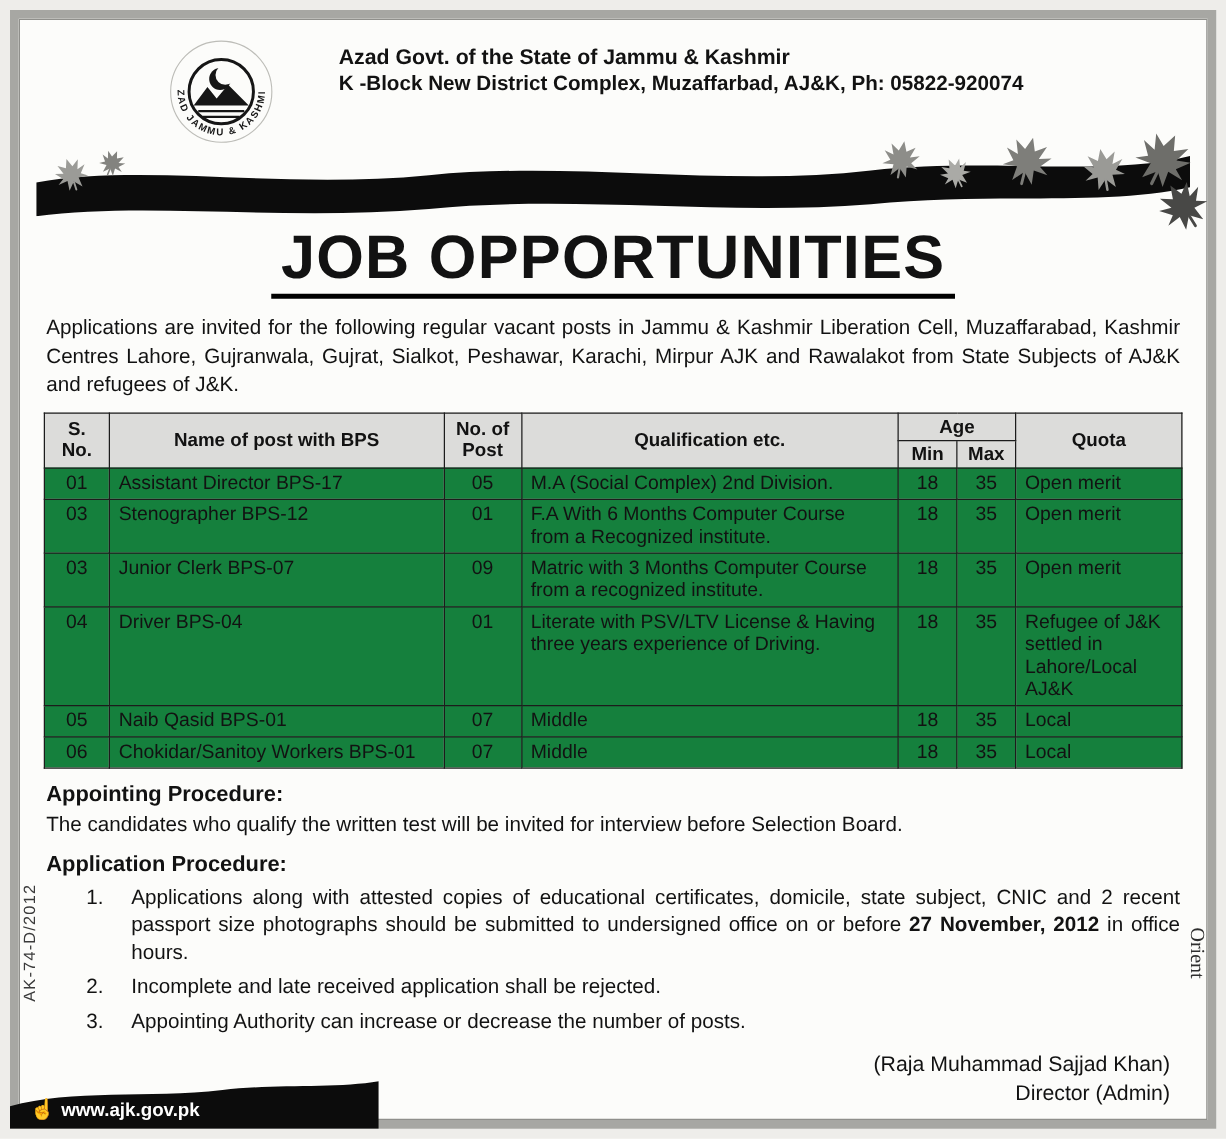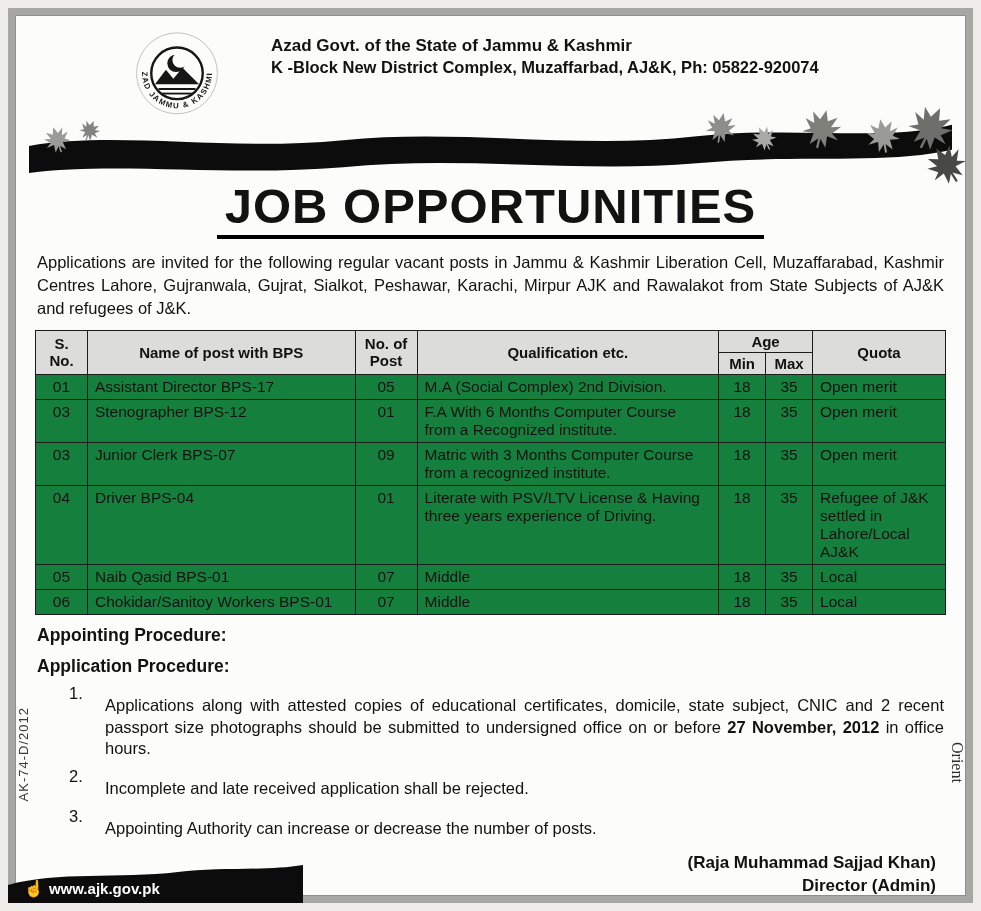--- a/index.html
+++ b/index.html
@@ -75,24 +75,24 @@
   }
   .wrap2 { white-space: pre-line; line-height: 1.15; }
   td.c, th.c { text-align: center; }
   td { background: #15803d; }
 
   
   .sechead { font-size: 17.5px; font-weight: 800; margin: 10px 2px 0; }
   .secbody { font-size: 16.5px; margin: 4px 2px 0; line-height: 1.3; }
   .item { display: flex; margin: 6px 2px 0 34px; font-size: 16.5px; line-height: 1.32; }
   .item .num { flex: none; width: 36px; }
-  .item .txt { flex: 1; text-align: justify; margin-top: 12px; }
-
-  
-  .sig { margin: 12px 10px 0 0; text-align: right; font-weight: 700; font-size: 17px; line-height: 1.35; }
+  .item .txt { flex: 1; text-align: justify; }
+
+  
+  .sig { margin: 12px 10px 0 0; text-align: right; font-weight: 400; font-size: 17px; line-height: 1.35; }
 
   
   .code-left {
     position: absolute; left: 16px; bottom: 110px;
     writing-mode: vertical-rl; transform: rotate(180deg);
     font-size: 13px; color: #3a3a3a; letter-spacing: 1px;
   }
   .orient {
     position: absolute; right: 15px; top: 742px;
     writing-mode: vertical-rl;
@@ -260,20 +260,21 @@
         <td class="c">07</td>
         <td>Middle</td>
         <td class="c">18</td>
         <td class="c">35</td>
         <td>Local</td>
       </tr>
     </tbody>
   </table>
 
   <div class="sechead">Appointing Procedure:</div>
+  <p class="secbody">The candidates who qualify the written test will be invited for interview before Selection Board.</p>
 
   <div class="sechead">Application Procedure:</div>
 
   <div class="item">
     <span class="num">1.</span>
     <span class="txt"><span>Applications along with attested copies of educational certificates, domicile, state subject, CNIC and 2 recent passport size photographs should be submitted to undersigned office on or before </span><b>27 November, 2012</b><span> in office hours.</span></span>
   </div>
   <div class="item">
     <span class="num">2.</span>
     <span class="txt"><span>Incomplete and late received application shall be rejected.</span><b></b><span></span></span>

